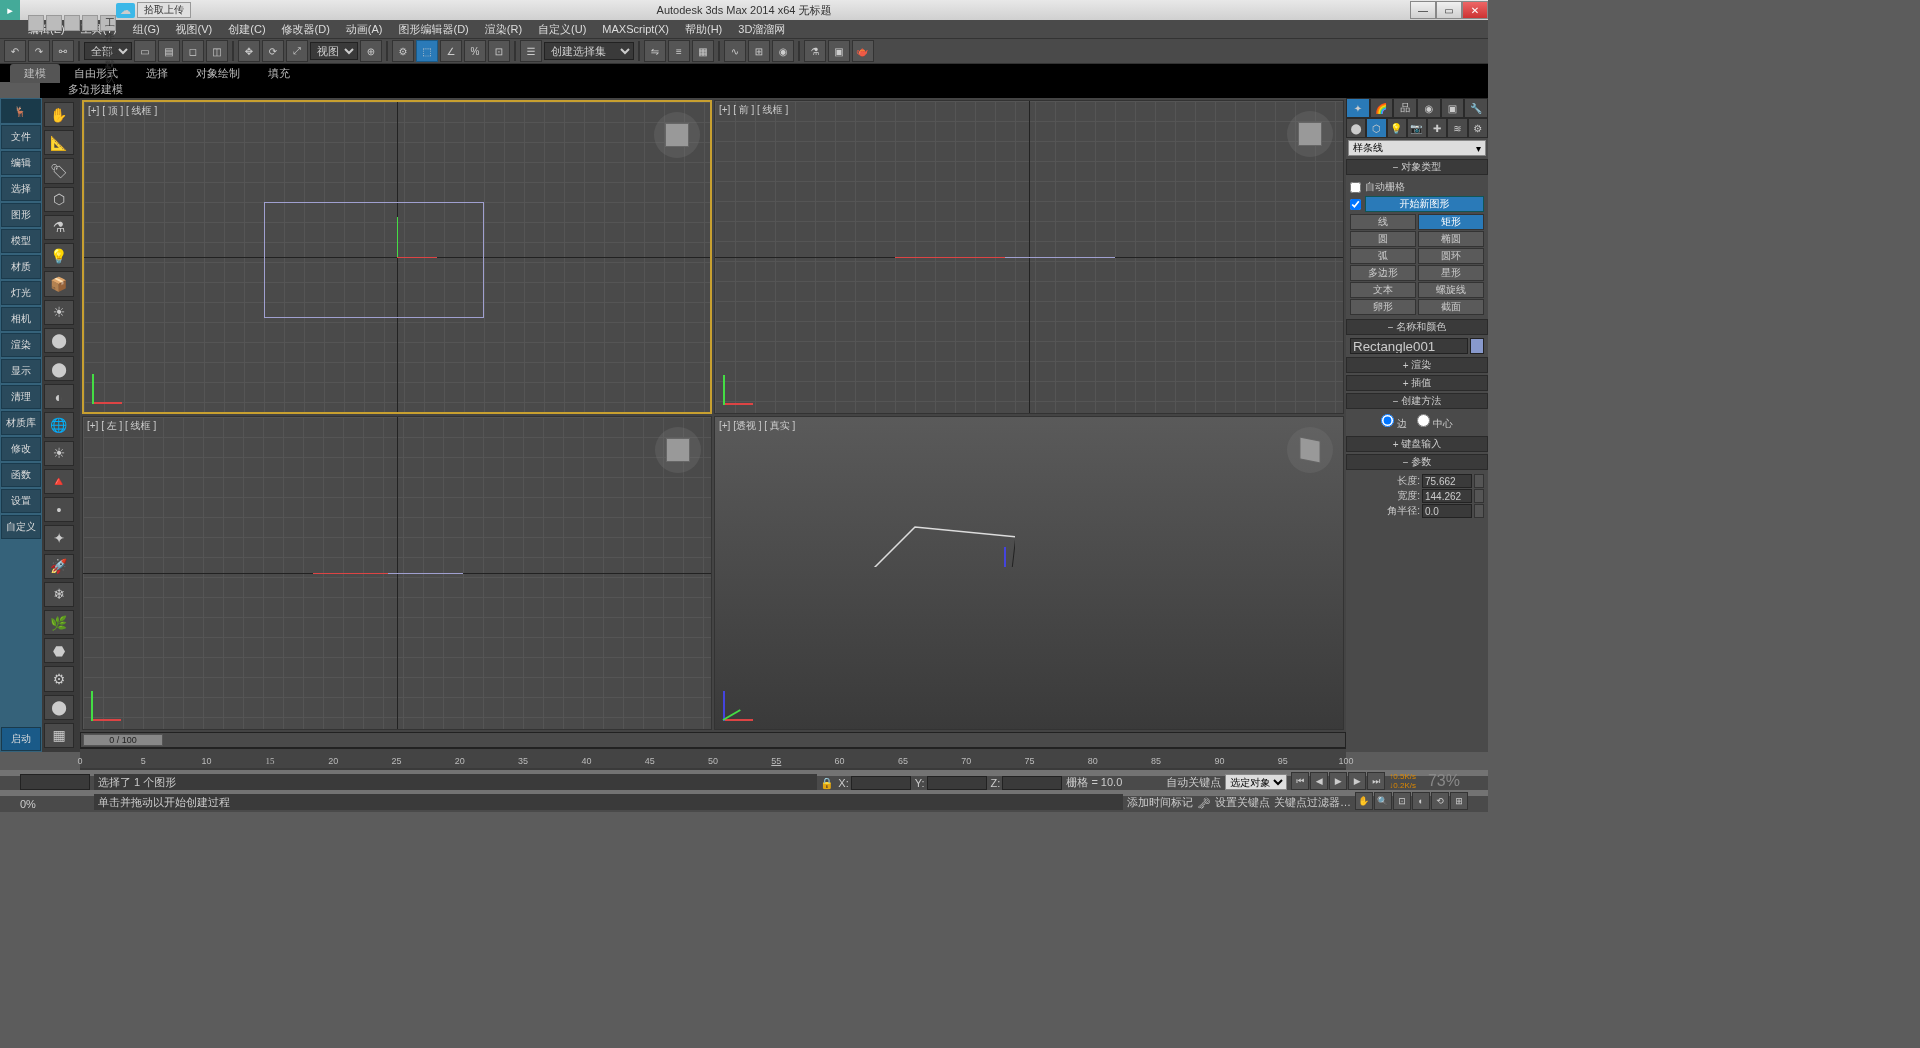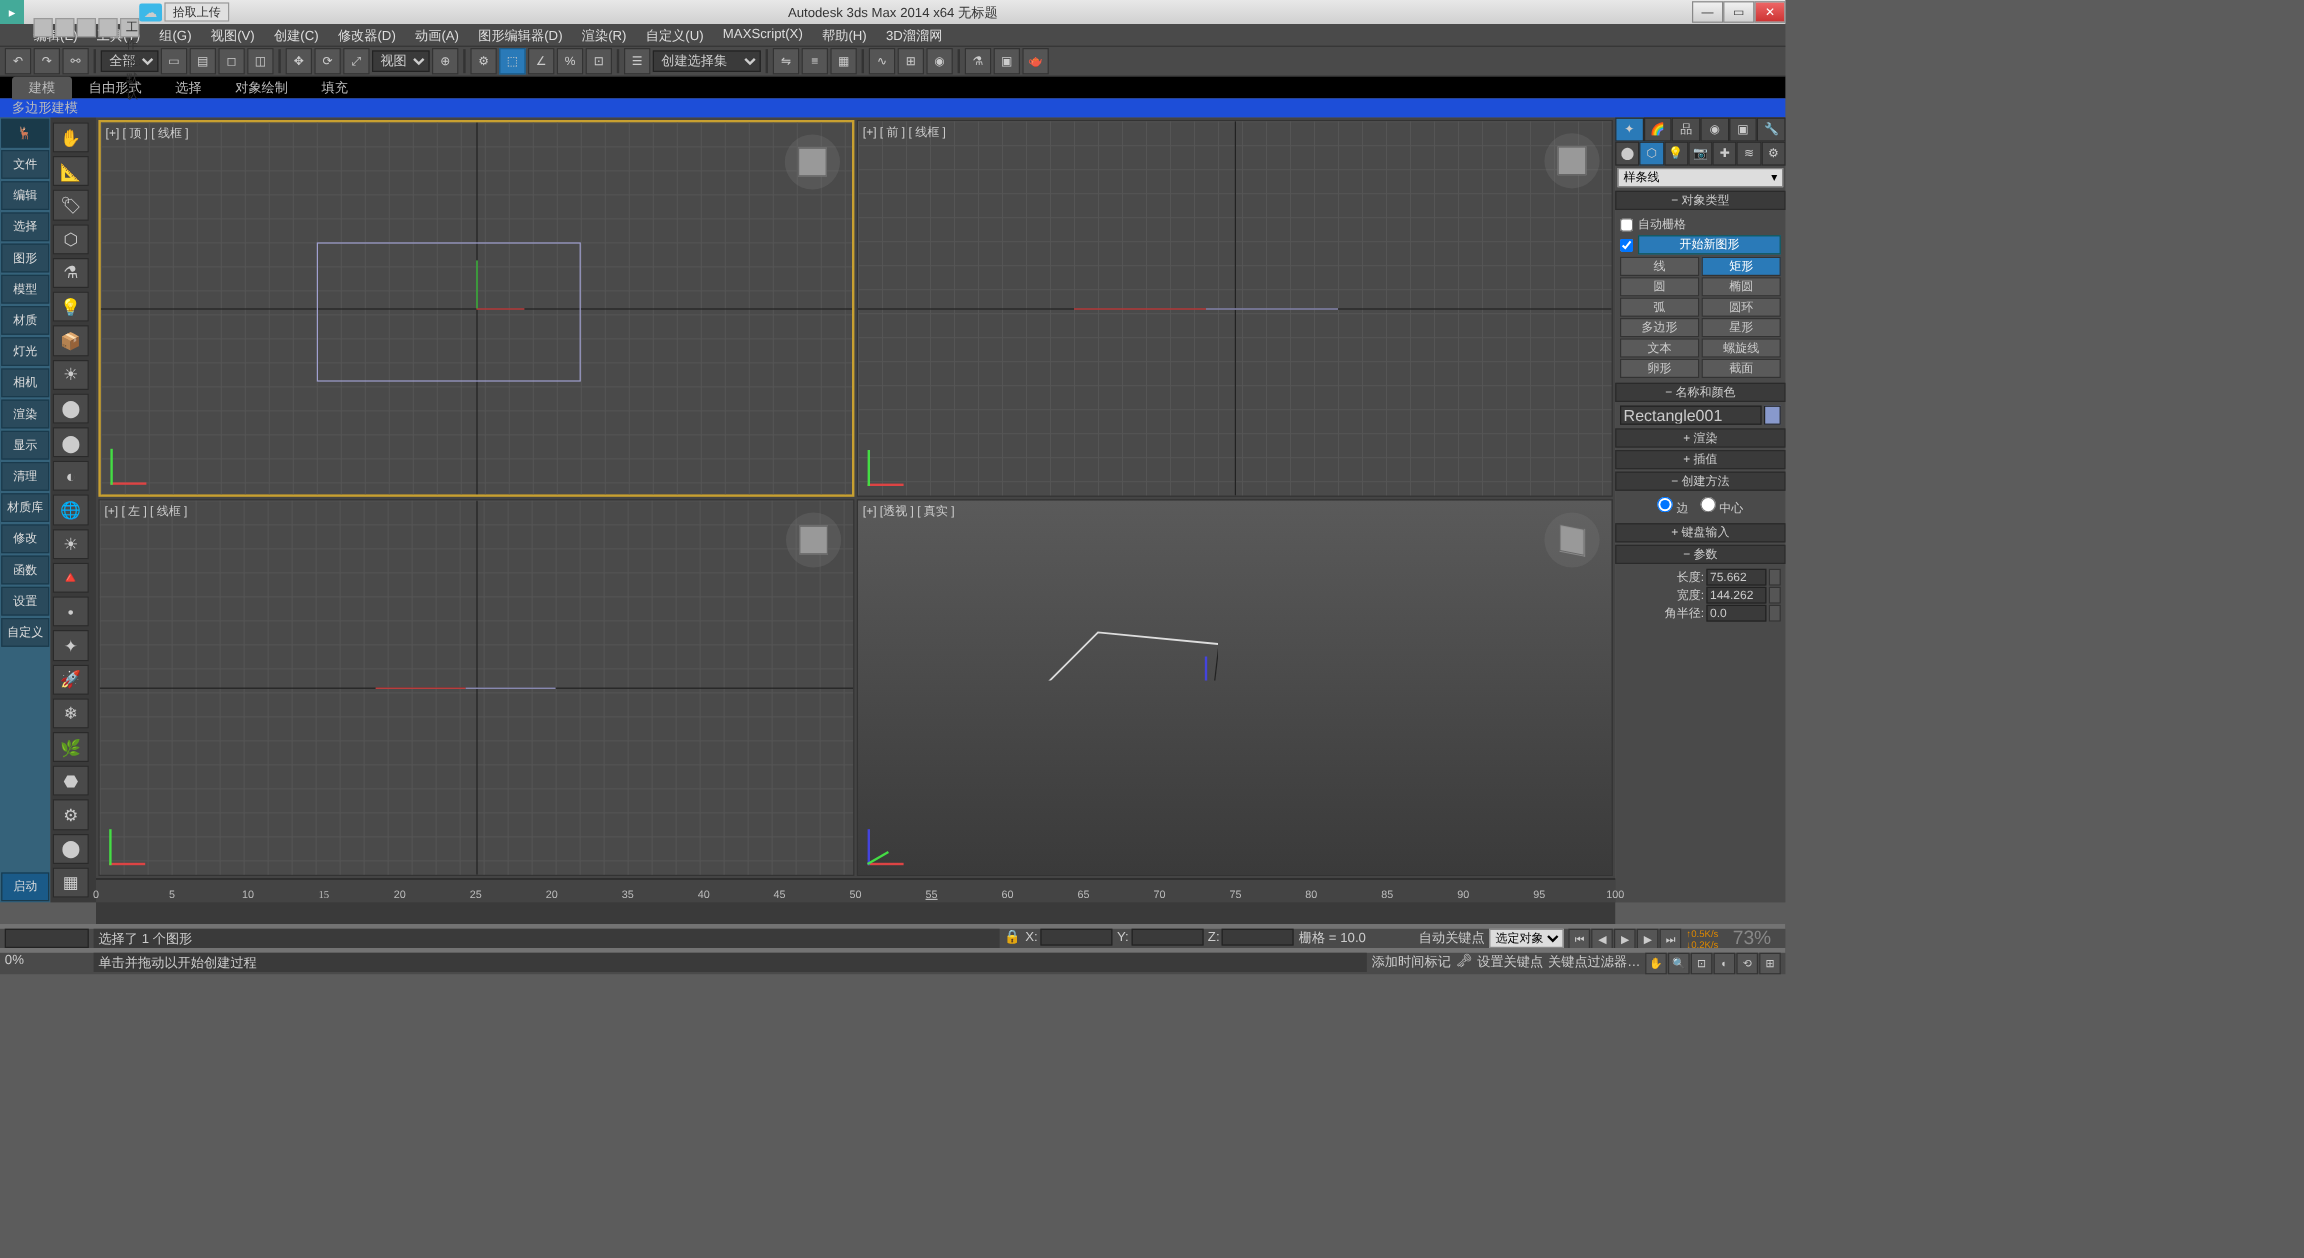--- a/index.html
+++ b/index.html
@@ -26,21 +26,21 @@
 .maintb { height:26px; background:#4a4a4a; border-top:1px solid #333; border-bottom:1px solid #333; display:flex; align-items:center; gap:2px; padding:0 4px; }
 .maintb .tbtn { width:22px; height:22px; background:#555; border:1px solid #333; display:inline-flex; align-items:center; justify-content:center; font-size:10px; }
 .maintb .tbtn.active { background:#2a7ab8; border-color:#1a5a88; }
 .maintb .sep { width:2px; height:20px; background:#333; margin:0 2px; }
 .maintb .combo { background:#3a3a3a; border:1px solid #222; color:#ccc; height:18px; font-size:11px; padding:0 2px; }
 
 
 .ribbontabs { height:18px; background:#000000; display:flex; align-items:center; padding-left:10px; gap:0; }
 .ribbontabs span { padding:2px 14px; font-size:11px; color:#bbb; }
 .ribbontabs span.active { background:#555; border-radius:3px 3px 0 0; }
-.ribbonsub { height:16px; background:#1d4ed8; padding-left:10px; font-size:11px; color:#bbb; }
+.ribbonsub { height:16px; background:#000000; padding-left:28px; font-size:11px; color:#bbb;margin-left:40px; }
 
 
 .leftpanel { position:absolute; left:0; top:98px; width:42px; bottom:60px; background:#35627a; display:flex; flex-direction:column; }
 .leftpanel .btn { height:24px; margin:1px; background:#2a4a5c; border:1px solid #1a3a4c; color:#ddd; font-size:10px; display:flex; align-items:center; justify-content:center; }
 .leftpanel .btn.launch { background:#1a5a88; margin-top:auto; }
 
 .lefticons { position:absolute; left:42px; top:98px; width:38px; bottom:60px; background:#3a3a3a; display:flex; flex-direction:column; gap:3px; padding:4px 2px; }
 .lefticons .ibtn { width:30px; height:28px; background:#4a4a4a; border:1px solid #2a2a2a; display:flex; align-items:center; justify-content:center; font-size:14px; }
 
 
@@ -87,21 +87,21 @@
 
 
 .timeline { position:absolute; left:80px; right:142px; bottom:42px; height:38px; background:#3a3a3a; }
 .timeline .slider { height:16px; background:#4a4a4a; border:1px solid #222; display:flex; align-items:center; position:relative; }
 .timeline .slider .thumb { position:absolute; left:2px; width:80px; height:12px; background:#888; border:1px solid #555; font-size:9px; display:flex; align-items:center; justify-content:center; color:#222; }
 .timeline .ruler { height:20px; background:#444; position:relative; border-top:1px solid #222; }
 .timeline .ruler span { position:absolute; bottom:2px; font-size:9px; color:#bbb; transform:translateX(-50%); }
 
 
 .statusbar { position:absolute; left:0; right:0; bottom:0; height:42px; background:#4a4a4a; display:flex; flex-direction:column; }
-.statusbar .row { height:20px; display:flex; align-items:flex-start; gap:4px; padding:0 4px; border-top:4px solid #737373; }
+.statusbar .row { height:20px; display:flex; align-items:flex-end; gap:4px; padding:0 20px; border-top:6px solid #737373; }
 .statusbar .coord { display:flex; align-items:center; gap:2px; }
 .statusbar .coord input { width:60px; background:#3a3a3a; border:1px solid #222; color:#ccc; height:14px; font-size:10px; }
 .statusbar .combo2 { background:#ddd; color:#000; border:1px solid #888; height:16px; font-size:10px; }
 .statusbar .navbtns { display:flex; gap:1px; }
 .statusbar .navbtns span { width:18px; height:18px; background:#555; border:1px solid #333; display:flex; align-items:center; justify-content:center; font-size:9px; }
 .statusbar .prompt { flex:1; background:#3a3a3a; height:16px; padding:0 4px; display:flex; align-items:center; }
 .statusbar .pct { font-size:16px; color:#888; margin-left:auto; padding:0 8px; }
 .statusbar .speed { font-size:8px; color:#d80; line-height:9px; }
 
 
@@ -429,20 +429,23 @@
       </div>
     <div class="spinrow">
         <label>角半径:</label>
         <input value="0.0" style="">
         <div class="spin"></div>
       </div>
   </div>
 </div>
 
 <div class="timeline">
+  <div class="slider">
+    <div class="thumb">0 / 100</div>
+  </div>
   <div class="ruler" id="ruler">
       <span style="left: 0%;">0</span>
       <span style="left: 5%;">5</span>
       <span style="left: 10%;">10</span>
       <span style="left: 15%; font-family: Liberation Serif, serif;">15</span>
       <span style="left: 20%;">20</span>
       <span style="left: 25%;">25</span>
       <span style="left: 30%;">20</span>
       <span style="left: 35%;">35</span>
       <span style="left: 40%;">40</span>

